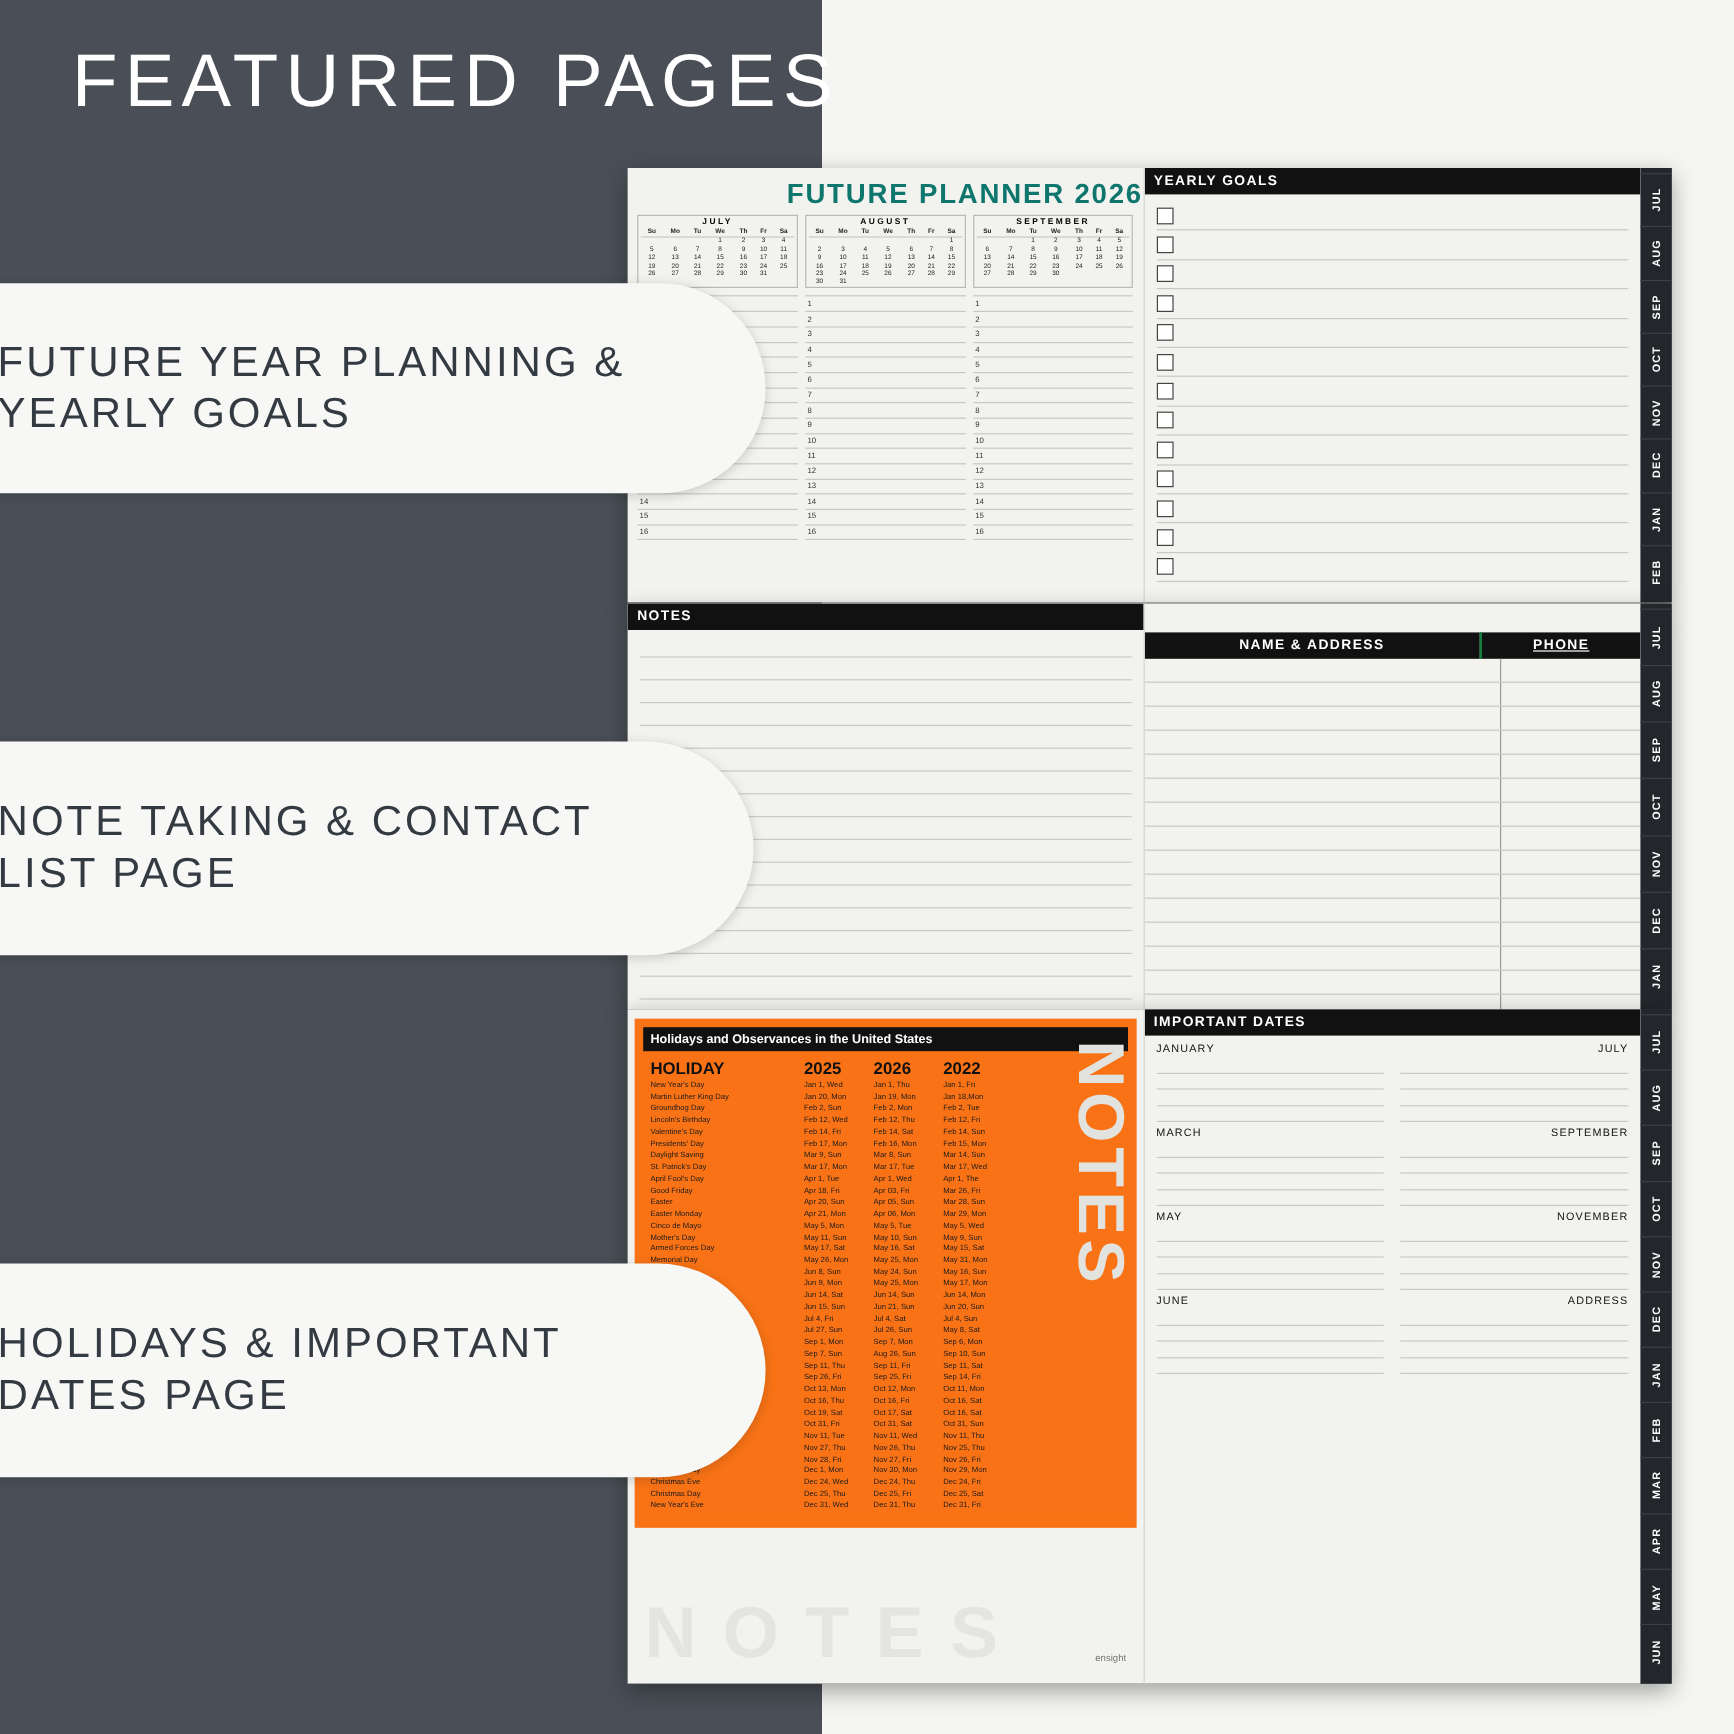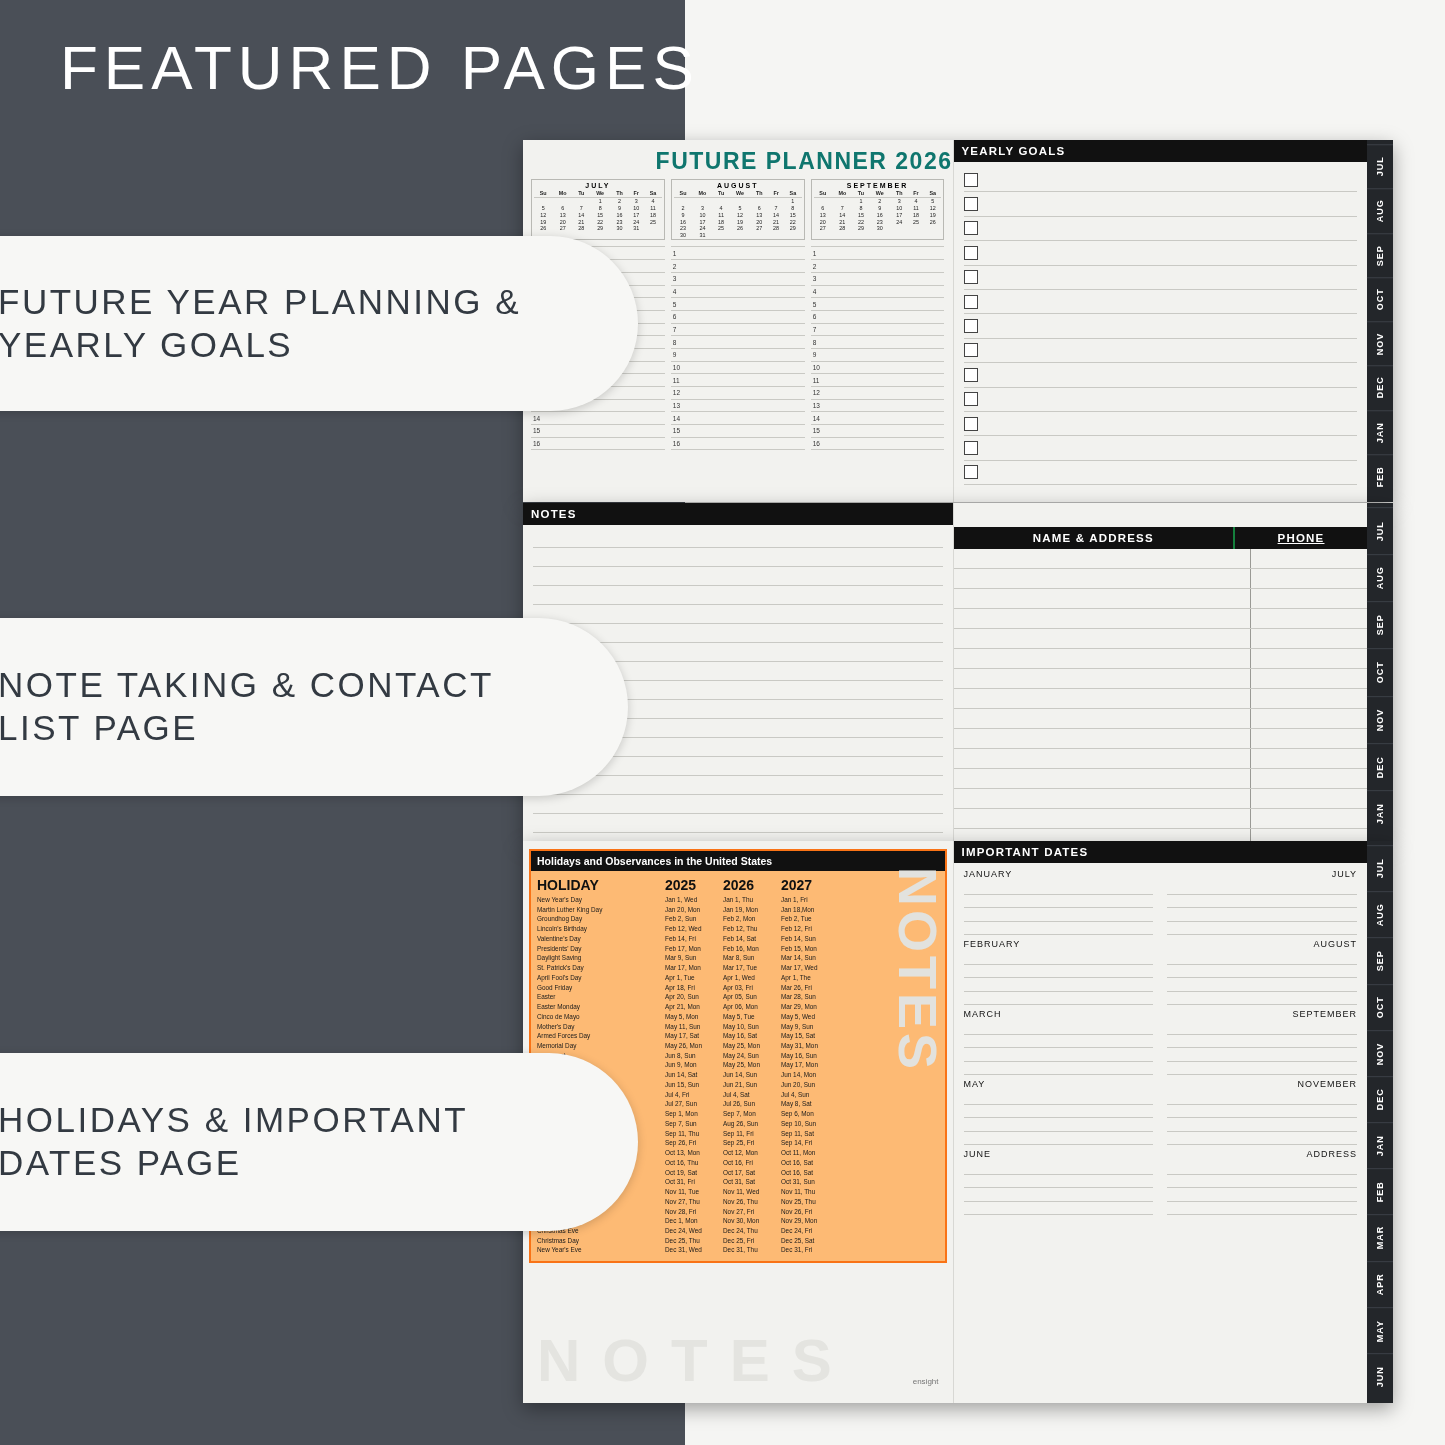--- a/index.html
+++ b/index.html
@@ -94,21 +94,21 @@
   .na-head .c2{width:116px;border-left:2px solid #15803d;text-decoration:underline;}
   .na-body{position:relative;padding:0 0 0 0;}
   .na-row{display:flex;height:19px;border-bottom:1px solid #c9c9c4;}
   .na-row .c1{flex:1;border-right:1px solid #9a9a95;}
   .na-row .c2{width:116px;}
 
   
   #spread3{left:523px;top:841px;width:870px;height:562px;}
   #spread3 .left{width:430px;}
   #spread3 .right{width:414px;}
-  .hol-box{margin:8px 6px 0;border:2px solid #f97316;background:#fdba74;position:relative;}
+  .hol-box{margin:8px 6px 0;border:7px solid #f97316;background:#f97316;position:relative;}
   .hol-title{background:#111;color:#fff;font-size:10.5px;font-weight:bold;padding:4px 6px;}
   .hol-head{display:flex;font-weight:bold;font-size:14px;padding:6px 6px 2px;color:#111;}
   .hol-head .hname{width:128px;}
   .hol-head .hy{width:58px;text-align:left;}
   .hol-rows{padding:0 6px 6px;}
   .hrow{display:flex;font-size:6.4px;color:#1a1a1a;line-height:1.52;}
   .hrow .hname{width:128px;}
   .hrow .hy{width:58px;}
   .watermark-v{
     position:absolute;right:10px;top:26px;font-size:54px;color:#e2e2de;
@@ -657,21 +657,21 @@
 </div>
 
 <div class="spread" id="spread3">
   <div class="page left">
     <div class="hol-box">
       <div class="hol-title">Holidays and Observances in the United States</div>
       <div class="hol-head">
         <div class="hname">HOLIDAY</div>
         <div class="hy">2025</div>
         <div class="hy">2026</div>
-        <div class="hy">2027</div>
+        <div class="hy">2022</div>
       </div>
       <div class="hol-rows" id="s3-holidays">
           <div class="hrow">
             <div class="hname">New Year's Day</div>
             <div class="hy">Jan 1, Wed</div>
             <div class="hy">Jan 1, Thu</div>
             <div class="hy">Jan 1, Fri</div>
           </div>
           <div class="hrow">
             <div class="hname">Martin Luther King Day</div>
@@ -895,40 +895,20 @@
     <div class="watermark-h">NOTES</div>
     <div class="brand">ensight</div>
   </div>
   <div class="page right">
     <div class="blackbar">IMPORTANT DATES</div>
     <div class="id-grid" id="s3-dates">
         <div class="id-blk">
           <div class="id-lab">
             <span>JANUARY</span>
             <span>JULY</span>
-          </div>
-          <div class="id-cols">
-            <div class="id-col id-lines">
-              <div class="l"></div>
-              <div class="l"></div>
-              <div class="l"></div>
-              <div class="l"></div>
-            </div>
-            <div class="id-col id-lines">
-              <div class="l"></div>
-              <div class="l"></div>
-              <div class="l"></div>
-              <div class="l"></div>
-            </div>
-          </div>
-        </div>
-        <div class="id-blk">
-          <div class="id-lab">
-            <span>FEBRUARY</span>
-            <span>AUGUST</span>
           </div>
           <div class="id-cols">
             <div class="id-col id-lines">
               <div class="l"></div>
               <div class="l"></div>
               <div class="l"></div>
               <div class="l"></div>
             </div>
             <div class="id-col id-lines">
               <div class="l"></div>

